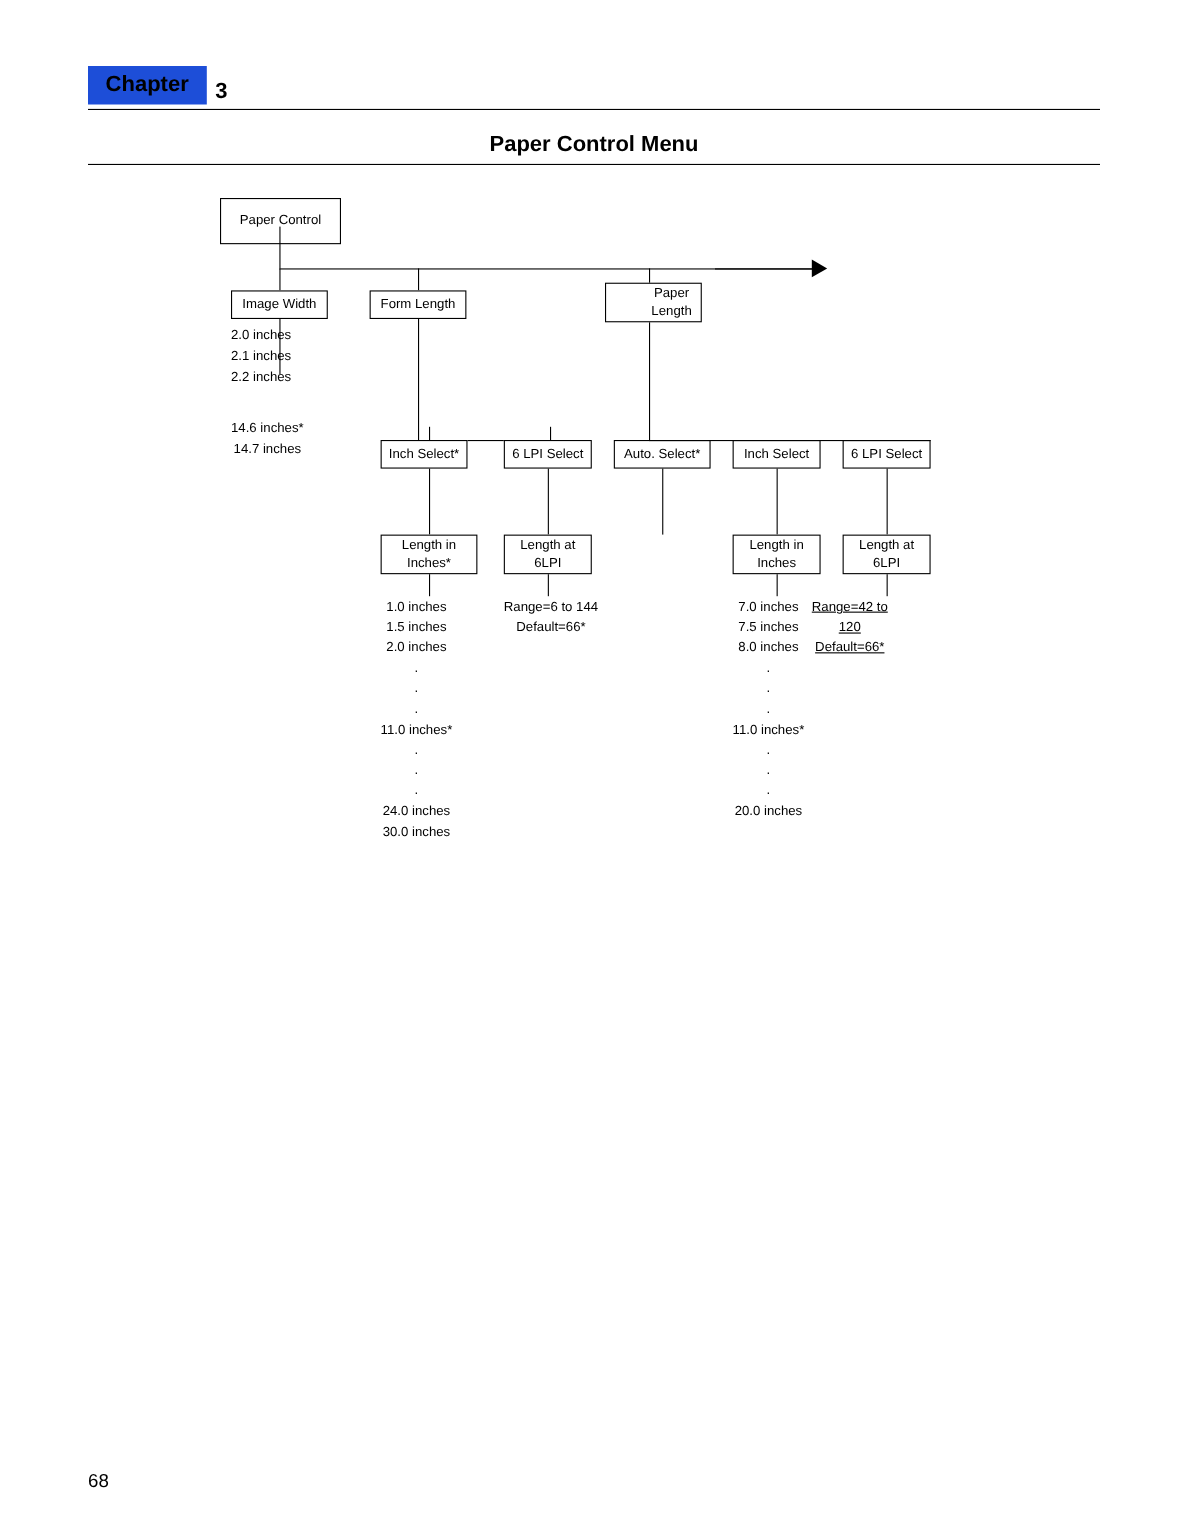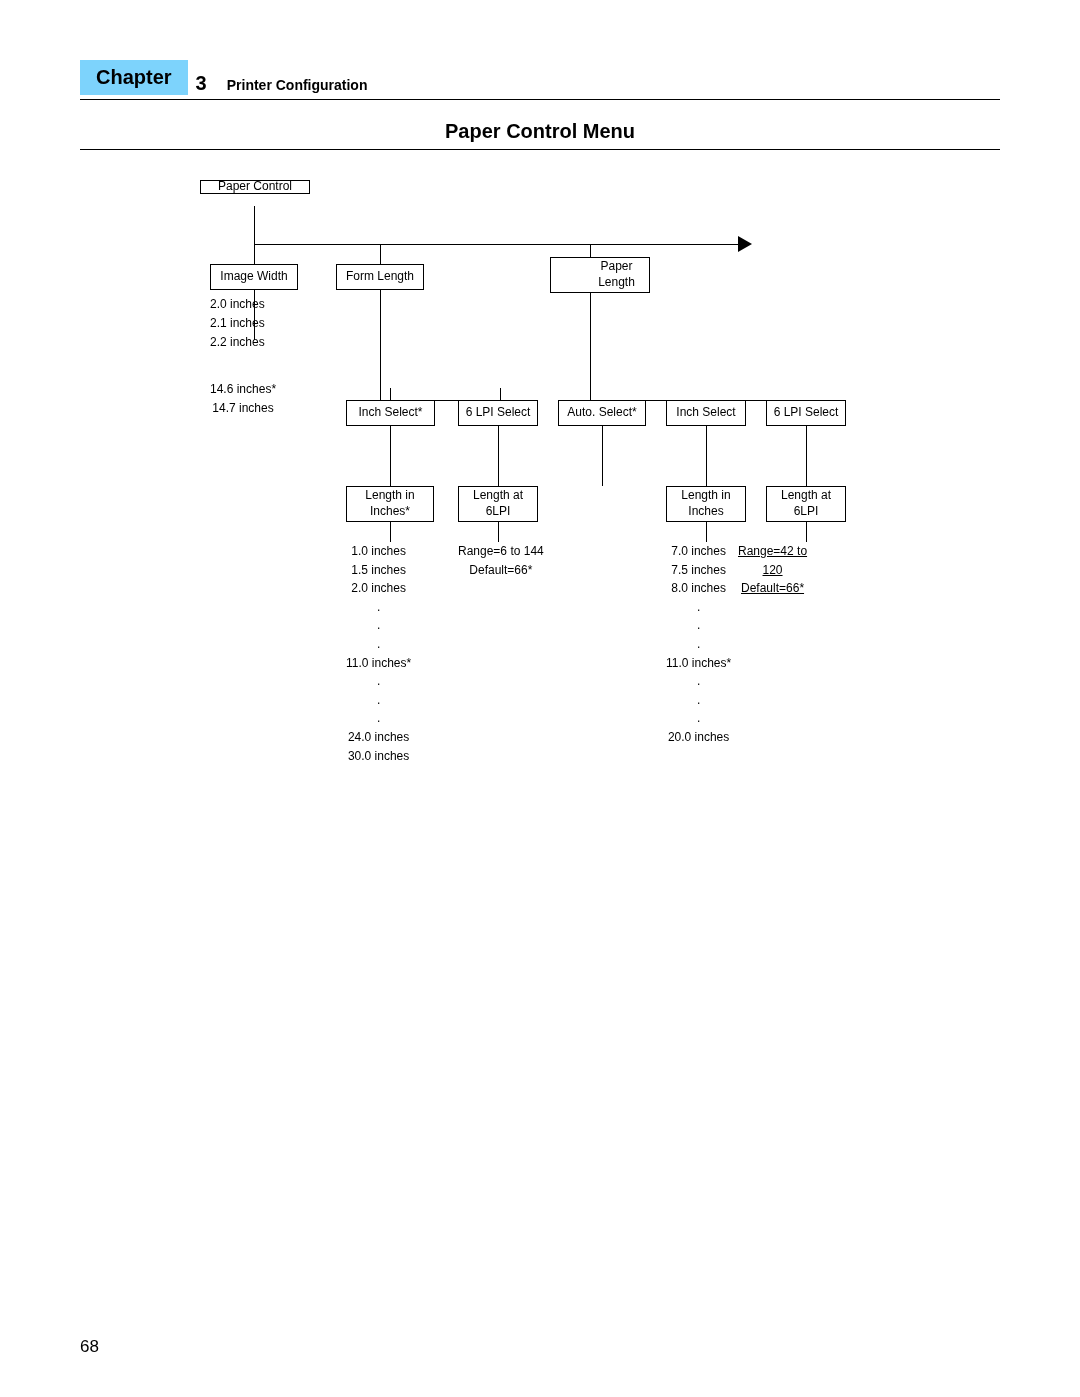--- a/index.html
+++ b/index.html
@@ -20,21 +20,21 @@
       position: relative;
     }
 
     
     .chapter-header {
       display: flex;
       align-items: flex-end;
       margin-bottom: 4px;
     }
     .chapter-label {
-      background: #7dd3fc;
+      background: #1d4ed8;
       padding: 6px 16px;
       font-size: 20px;
       font-weight: bold;
       margin-right: 8px;
     }
     .chapter-number {
       font-size: 20px;
       font-weight: bold;
       margin-right: 20px;
     }
@@ -127,49 +127,48 @@
       font-size: 17px;
     }
   </style>
 </head>
 <body>
 
 <div class="page-wrapper">
   <div class="chapter-header">
     <span class="chapter-label">Chapter</span>
     <span class="chapter-number">3</span>
-    <span class="chapter-title">Printer Configuration</span>
   </div>
   <hr class="chapter-line">
 
   <div class="page-title">Paper Control Menu</div>
   <hr class="title-line">
 
   <div class="diagram" style="height: 720px;">
 
-    <div class="box" style="left:90px; top:0px; width:110px; height:14px;">Paper Control</div>
+    <div class="box" style="left:90px; top:0px; width:110px; height:42px;">Paper Control</div>
 
     <div class="vline" style="left:144px; top:26px; height:38px;"></div>
 
     <div class="hline" style="left:144px; top:64px; width:490px;"></div>
 
     <div class="vline" style="left:144px; top:64px; height:20px;"></div>
 
     <div class="vline" style="left:270px; top:64px; height:20px;"></div>
 
     <div class="vline" style="left:480px; top:64px; height:20px;"></div>
 
     <div class="hline" style="left:540px; top:64px; width:90px;"></div>
     <div class="arrow-right" style="left:628px; top:56px;"></div>
 
     <div class="box" style="left:100px; top:84px; width:88px; height:26px;">Image Width</div>
 
     <div class="box" style="left:226px; top:84px; width:88px; height:26px;">Form Length</div>
 
-    <div class="box" style="left:440px; top:77px; width:100px; height:36px;padding-left:38px;">
+    <div class="box" style="left:440px; top:77px; width:88px; height:36px;padding-left:38px;">
       <span style="white-space:pre-line;">Paper
 Length</span>
     </div>
 
     <div class="vline" style="left:144px; top:110px; height:50px;"></div>
 
     <div class="text-block" style="left:100px; top:115px; white-space:pre-line;">2.0 inches
 2.1 inches
 2.2 inches</div>
 
@@ -177,21 +176,21 @@
 
     <div class="hline" style="left:270px; top:220px; width:155px;"></div>
 
     <div class="vline" style="left:280px; top:208px; height:12px;"></div>
 
     <div class="vline" style="left:390px; top:208px; height:12px;"></div>
 
     <div class="text-block" style="left:100px; top:200px; white-space:pre-line;">14.6 inches*
 14.7 inches</div>
 
-    <div class="box" style="left:236px; top:220px; width:89px; height:26px;">Inch Select*</div>
+    <div class="box" style="left:236px; top:220px; width:79px; height:26px;">Inch Select*</div>
 
     <div class="box" style="left:348px; top:220px; width:80px; height:26px;">6 LPI Select</div>
 
     <div class="box" style="left:448px; top:220px; width:88px; height:26px;">Auto. Select*</div>
 
     <div class="box" style="left:556px; top:220px; width:80px; height:26px;">Inch Select</div>
 
     <div class="box" style="left:656px; top:220px; width:80px; height:26px;">6 LPI Select</div>
 
     <div class="hline" style="left:480px; top:220px; width:256px;"></div>

